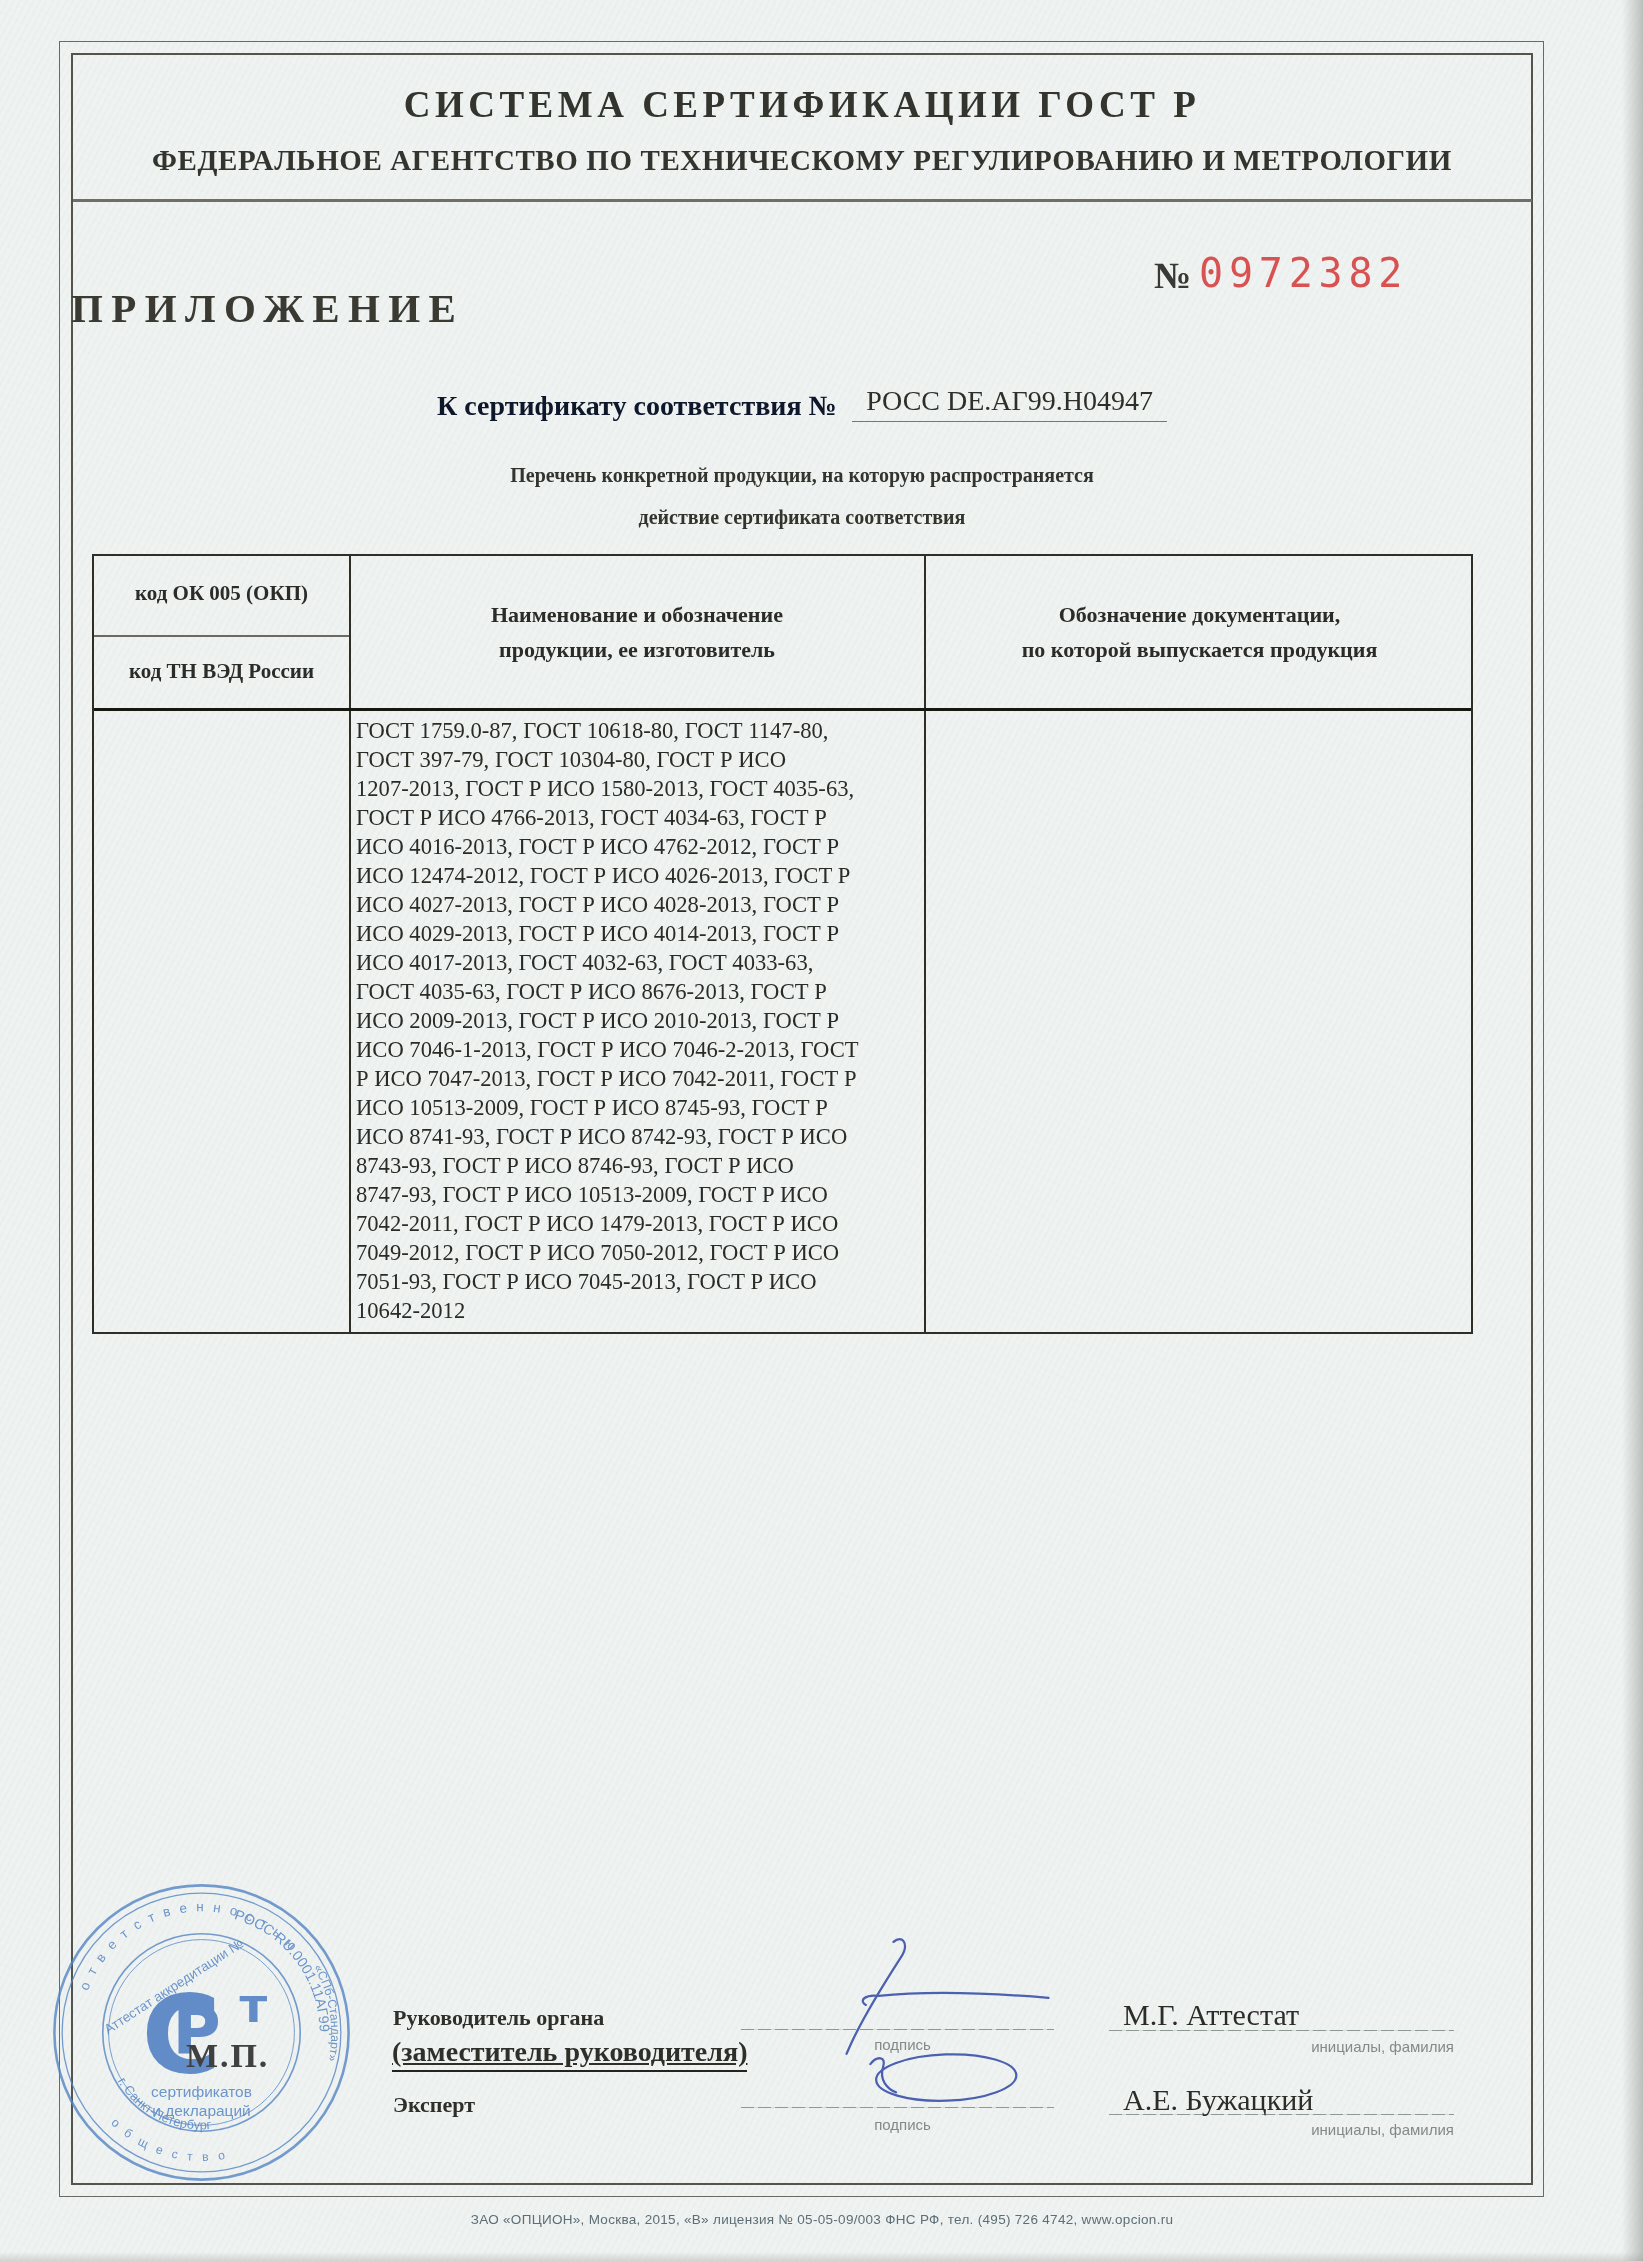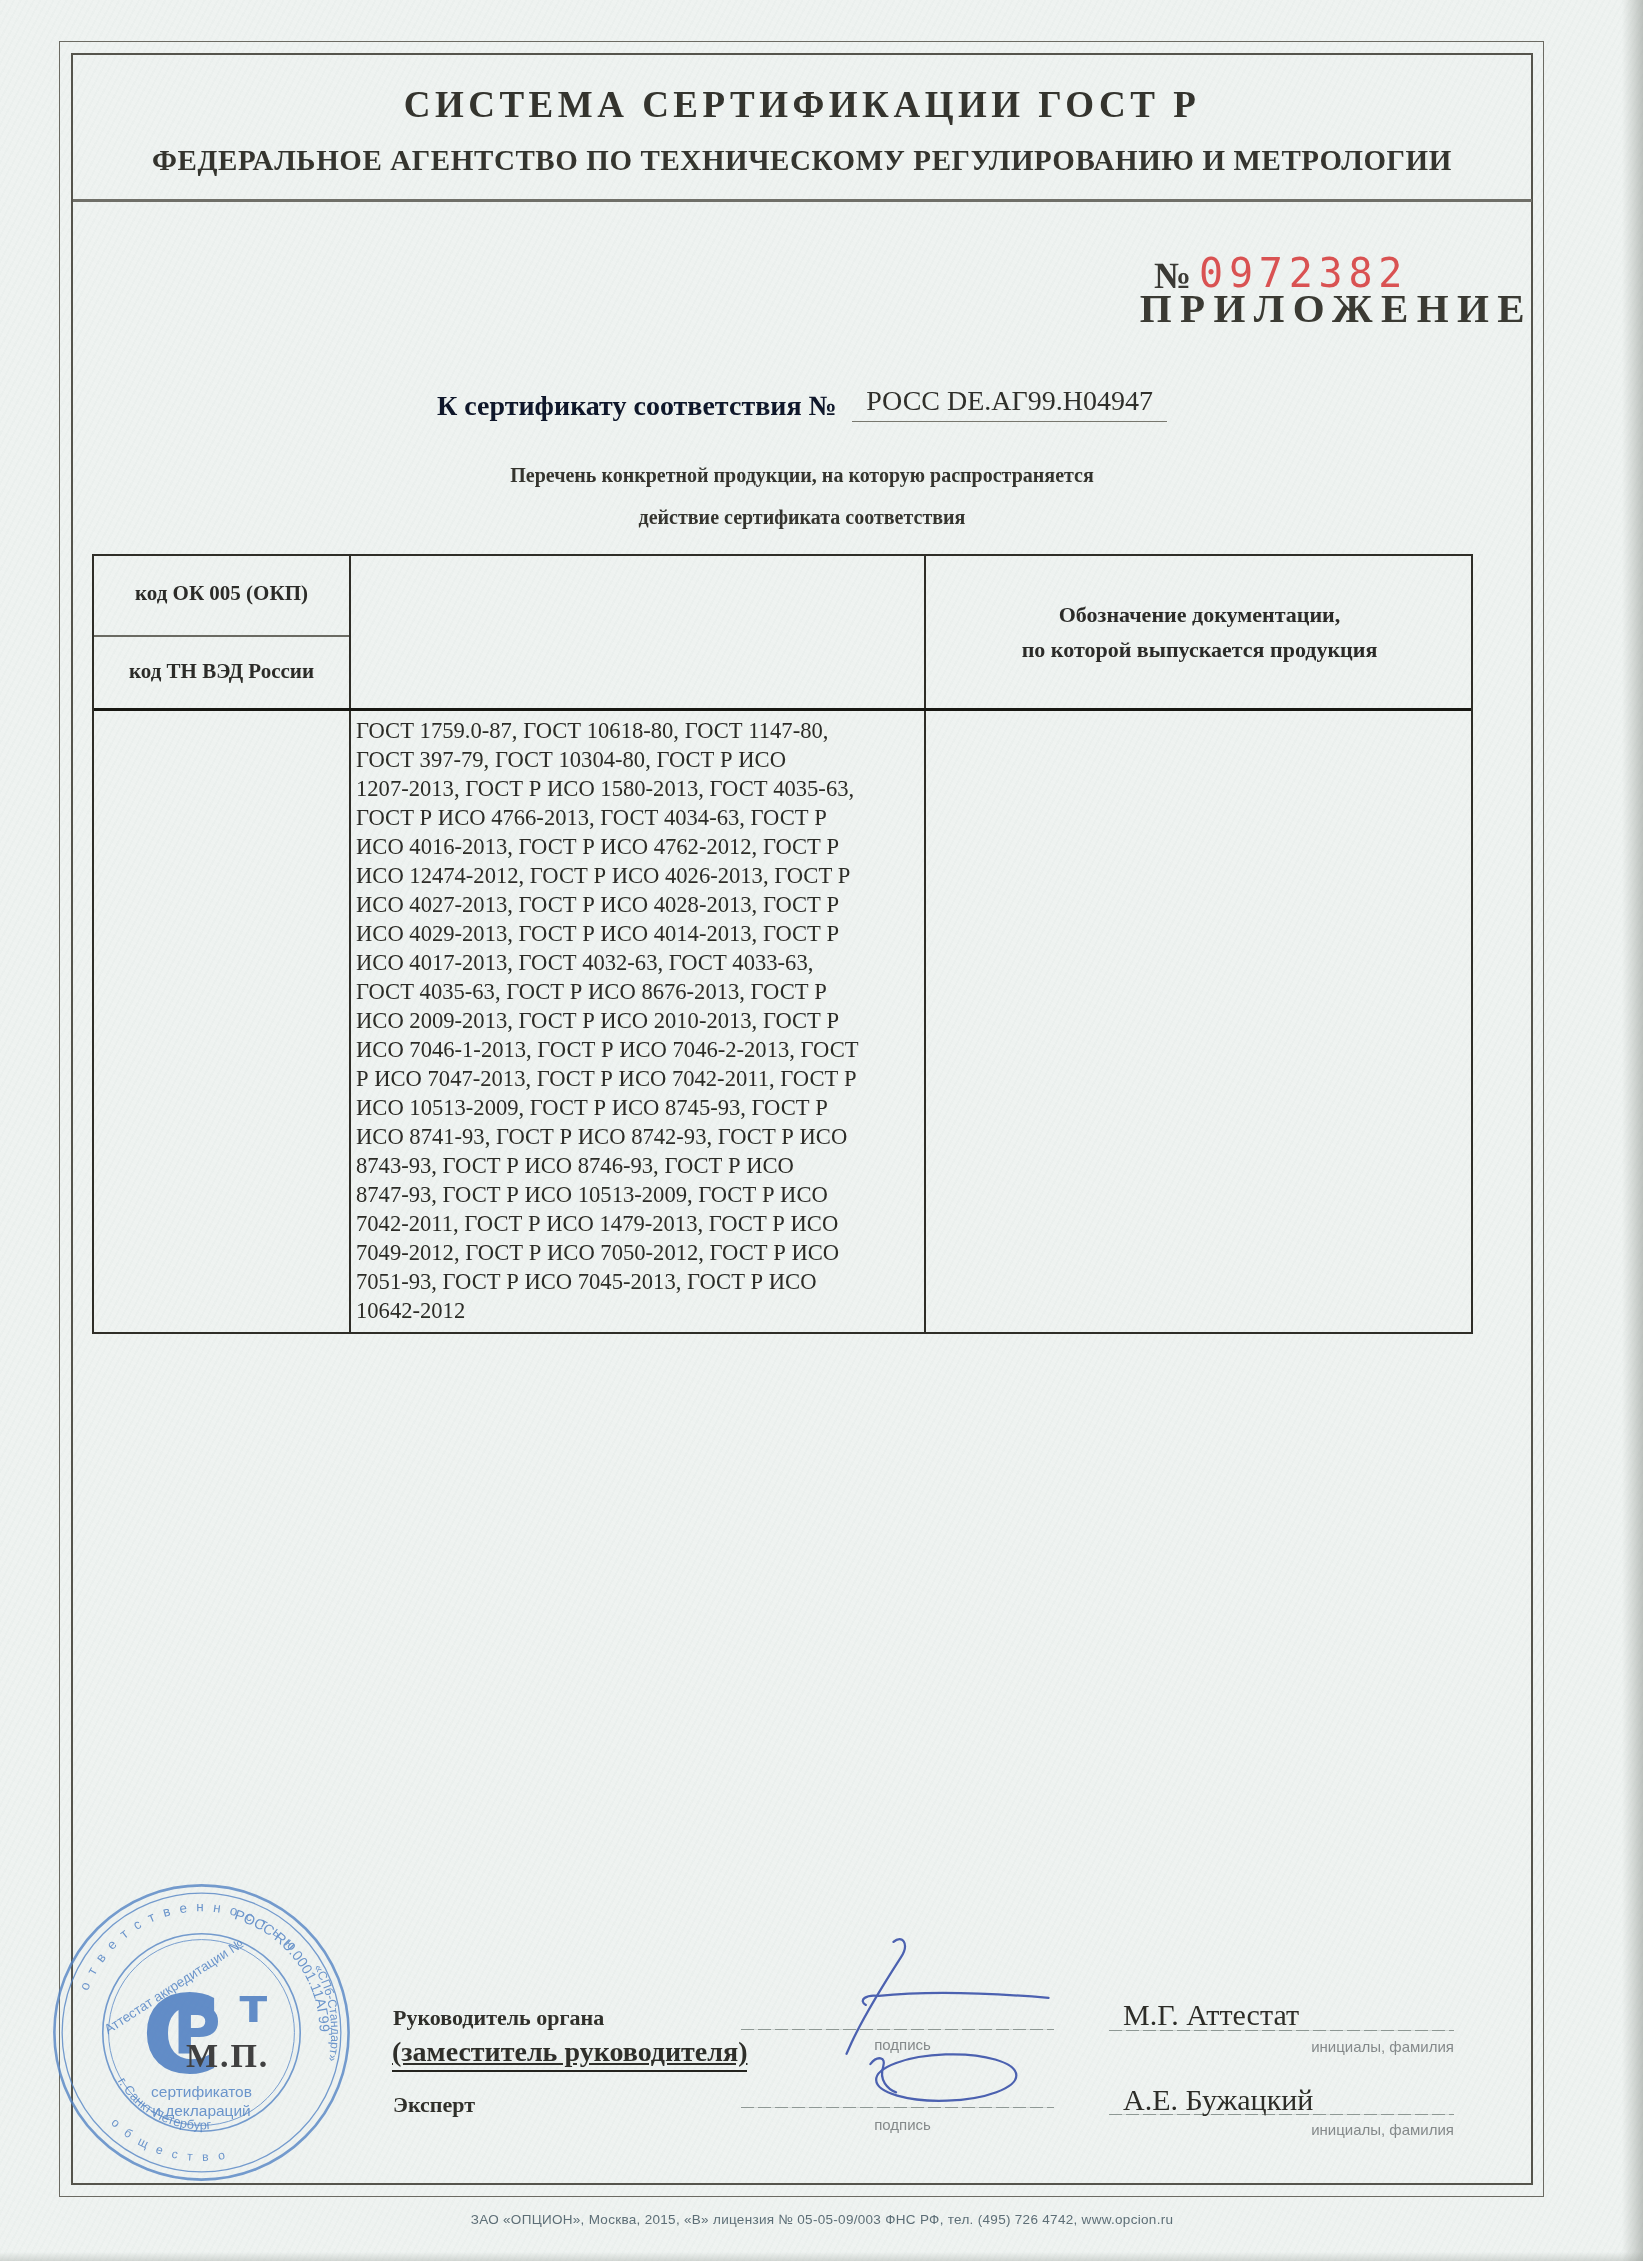--- a/index.html
+++ b/index.html
@@ -15,21 +15,21 @@
   .abs{position:absolute;}
   .outer-frame{left:59px;top:41px;width:1485px;height:2156px;border:1.3px solid #6b6a62;box-sizing:border-box;}
   .inner-frame{left:71px;top:53px;width:1462px;height:2132px;border:2.6px solid #55544c;box-sizing:border-box;}
   .hdr{left:71px;width:1462px;text-align:center;font-weight:bold;color:#34342e;}
   .hdr1{top:83px;font-size:37px;letter-spacing:4.5px;}
   .hdr2{top:144px;font-size:29px;letter-spacing:0.6px;}
   .hdr-divider{left:73px;top:199px;width:1459px;height:3.2px;background:#6f6f68;}
   .num-label{left:1154px;top:254px;font-size:37px;font-weight:bold;color:#3a3a35;}
   .num-value{left:1199px;top:250px;font-size:40px;font-family:"DejaVu Sans Mono","Liberation Mono",monospace;
              color:#d95252;letter-spacing:5.8px;}
-  .doc-title{left:71px;top:284px;width:1462px;text-align:right;font-size:41px;font-weight:bold;
+  .doc-title{left:71px;top:284px;width:1462px;text-align:left;font-size:41px;font-weight:bold;
              letter-spacing:8.4px;color:#3a3a33;}
   .cert-row{left:71px;top:385px;width:1462px;display:flex;justify-content:center;align-items:flex-end;gap:15.5px;}
   .cert-label{font-size:28px;font-weight:bold;color:#0f172a;}
   .cert-value{font-size:28px;color:#2f2f2a;border-bottom:1.3px solid #77776e;padding:0 14px 3.9px 14px;}
   .subtitle{left:71px;top:454px;width:1462px;text-align:center;font-size:20px;font-weight:bold;
             line-height:42px;color:#34342e;white-space:pre-line;}
   
   .tbl{left:92px;top:554px;width:1381px;height:780px;border:2.6px solid #2e2d27;box-sizing:border-box;}
   .tbl .vline1{position:absolute;left:255px;top:0;bottom:0;width:1.9px;background:#2e2d27;}
   .tbl .vline2{position:absolute;left:830px;top:0;bottom:0;width:1.9px;background:#2e2d27;}
@@ -95,20 +95,22 @@
 <div class="abs subtitle">Перечень конкретной продукции, на которую распространяется
 действие сертификата соответствия</div>
 
 <div class="abs tbl">
   <div class="vline1"></div>
   <div class="vline2"></div>
   <div class="hsep"></div>
   <div class="c1split"></div>
   <div class="c1t">код ОК 005 (ОКП)</div>
   <div class="c1b">код ТН ВЭД России</div>
+  <div class="c2h">Наименование и обозначение
+продукции, ее изготовитель</div>
   <div class="c3h">Обозначение документации,
 по которой выпускается продукция</div>
   <div class="c2body">ГОСТ 1759.0-87, ГОСТ 10618-80, ГОСТ 1147-80,
 ГОСТ 397-79, ГОСТ 10304-80, ГОСТ Р ИСО
 1207-2013, ГОСТ Р ИСО 1580-2013, ГОСТ 4035-63,
 ГОСТ Р ИСО 4766-2013, ГОСТ 4034-63, ГОСТ Р
 ИСО 4016-2013, ГОСТ Р ИСО 4762-2012, ГОСТ Р
 ИСО 12474-2012, ГОСТ Р ИСО 4026-2013, ГОСТ Р
 ИСО 4027-2013, ГОСТ Р ИСО 4028-2013, ГОСТ Р
 ИСО 4029-2013, ГОСТ Р ИСО 4014-2013, ГОСТ Р

